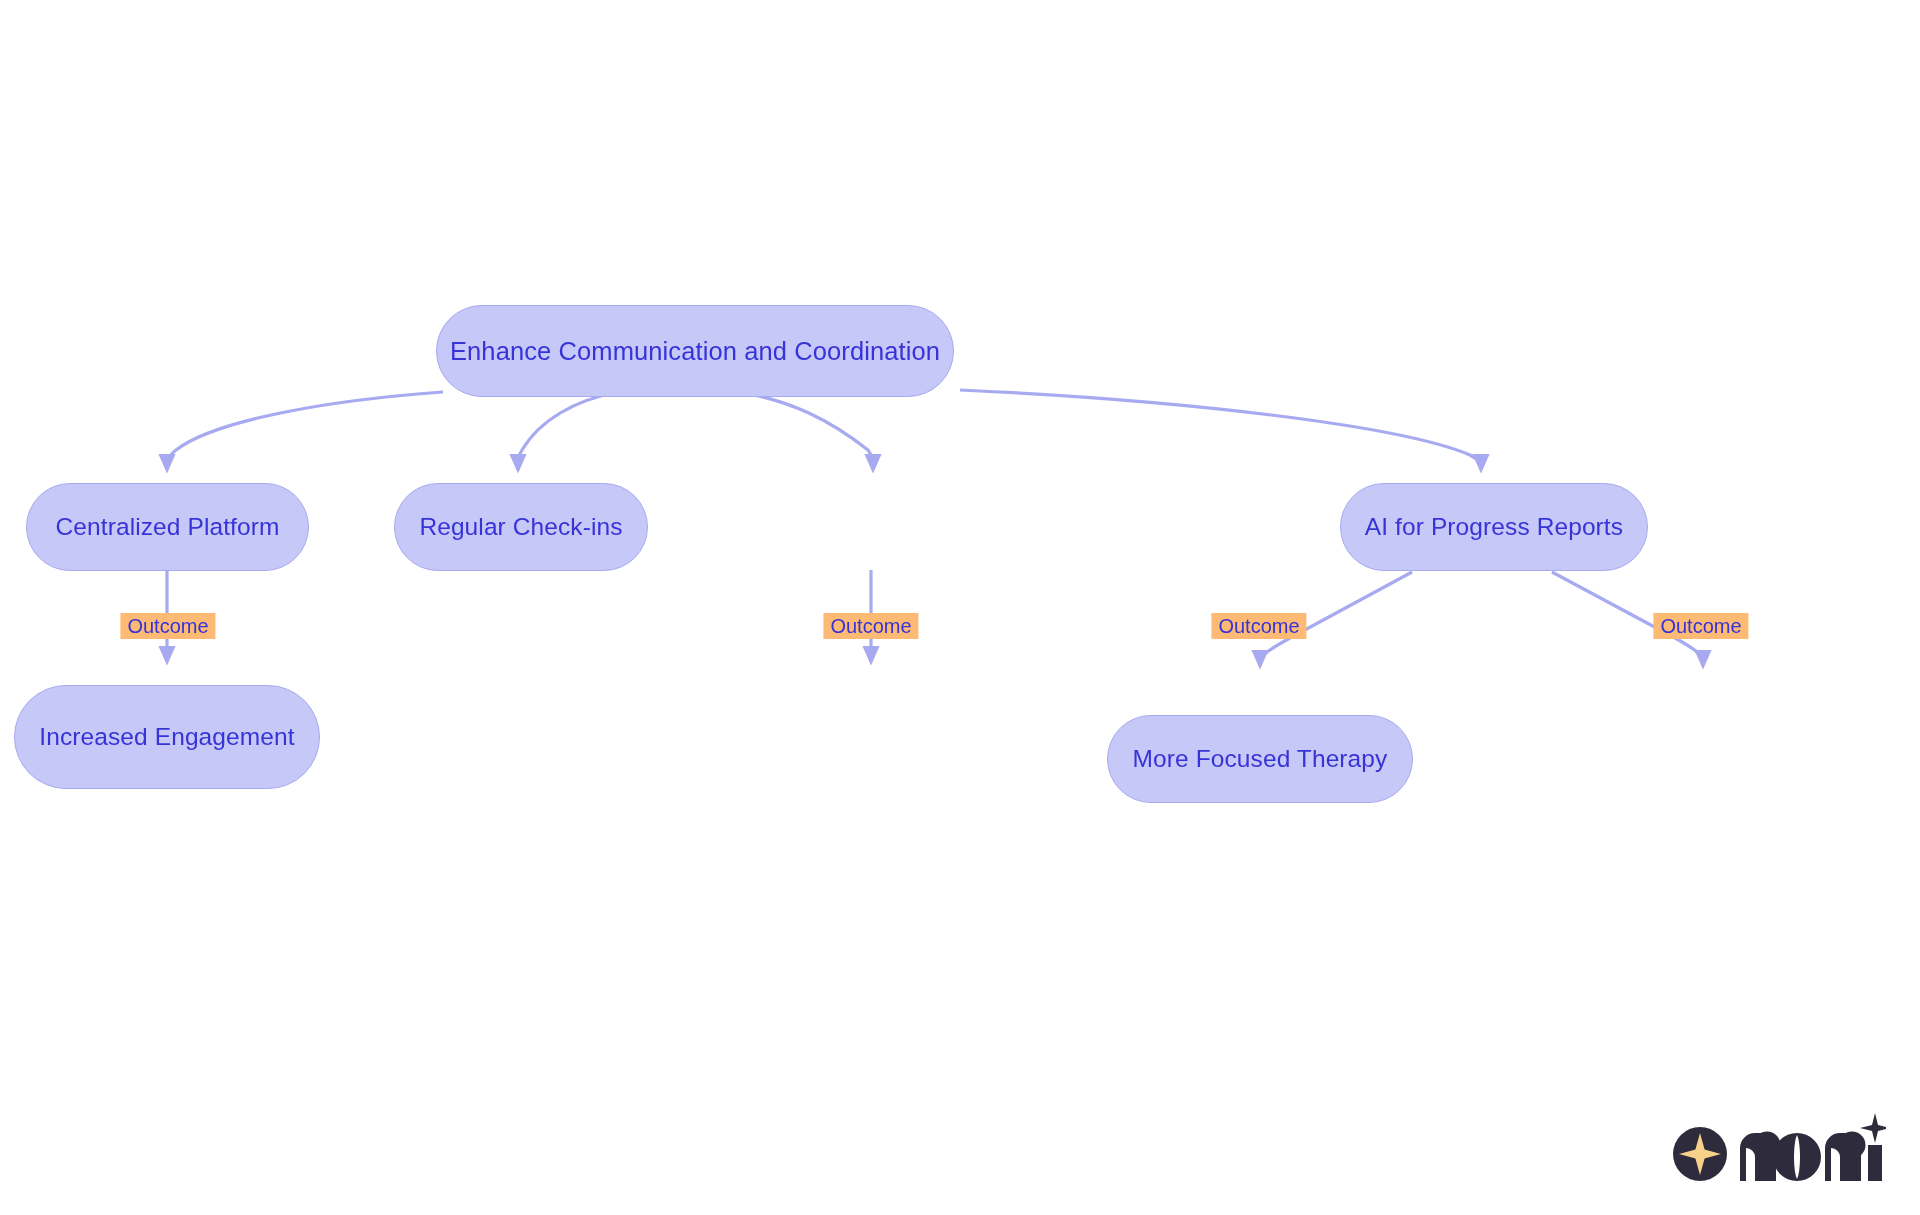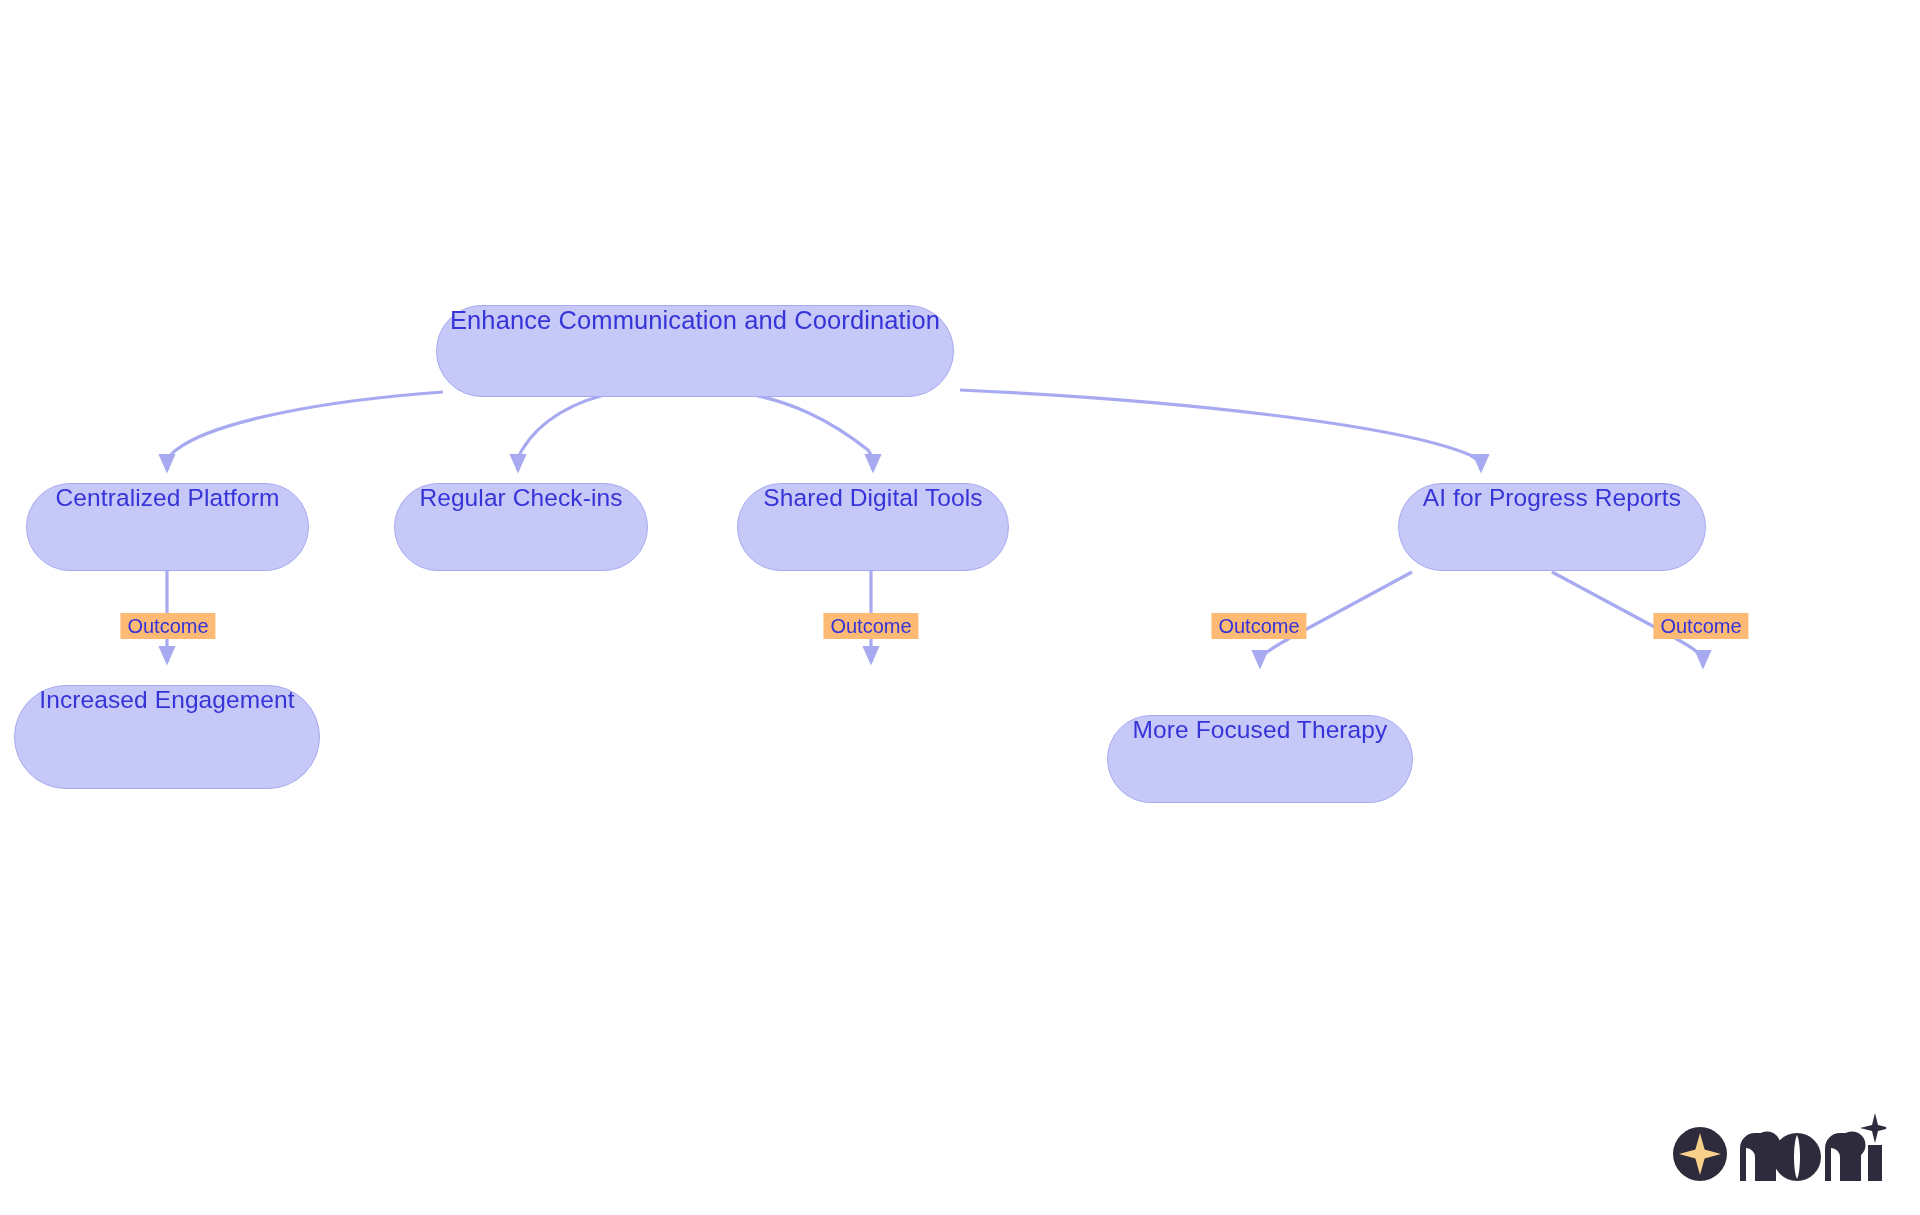--- a/index.html
+++ b/index.html
@@ -28,21 +28,21 @@
     height: 1215px;
     overflow: visible;
   }
   .node {
     position: absolute;
     box-sizing: border-box;
     background: #c6c8f8;
     border: 1.6px solid #a7aaf0;
     border-radius: 999px;
     display: flex;
-    align-items: flex-start;
+    align-items: center;
     justify-content: center;
     color: #3633d8;
     font-size: 24.5px;
     font-weight: 400;
     letter-spacing: 0.1px;
     white-space: nowrap;
     z-index: 2;
   }
   .node.root { font-size: 25.5px; }
   .edge-label {
@@ -102,25 +102,22 @@
   </div>
 
   <div class="node" style="left:394px; top:483px; width:254px; height:88px;">
     <span>Regular Check-ins</span>
   </div>
 
   <div class="node" style="left:26px; top:483px; width:283px; height:88px;">
     <span>Centralized Platform</span>
   </div>
 
-  <div class="node" style="left:737px; top:483px; width:272px; height:88px;">
-    <span>Shared Digital Tools</span>
-  </div>
 
-  <div class="node" style="left:1398px; top:483px; width:308px; height:88px;">
+  <div class="node" style="left:1340px; top:483px; width:308px; height:88px;">
     <span>AI for Progress Reports</span>
   </div>
 
   <div class="node" style="left:14px; top:685px; width:306px; height:104px;">
     <span>Increased Engagement</span>
   </div>
 
 
   <div class="node" style="left:1107px; top:715px; width:306px; height:88px;">
     <span>More Focused Therapy</span>

